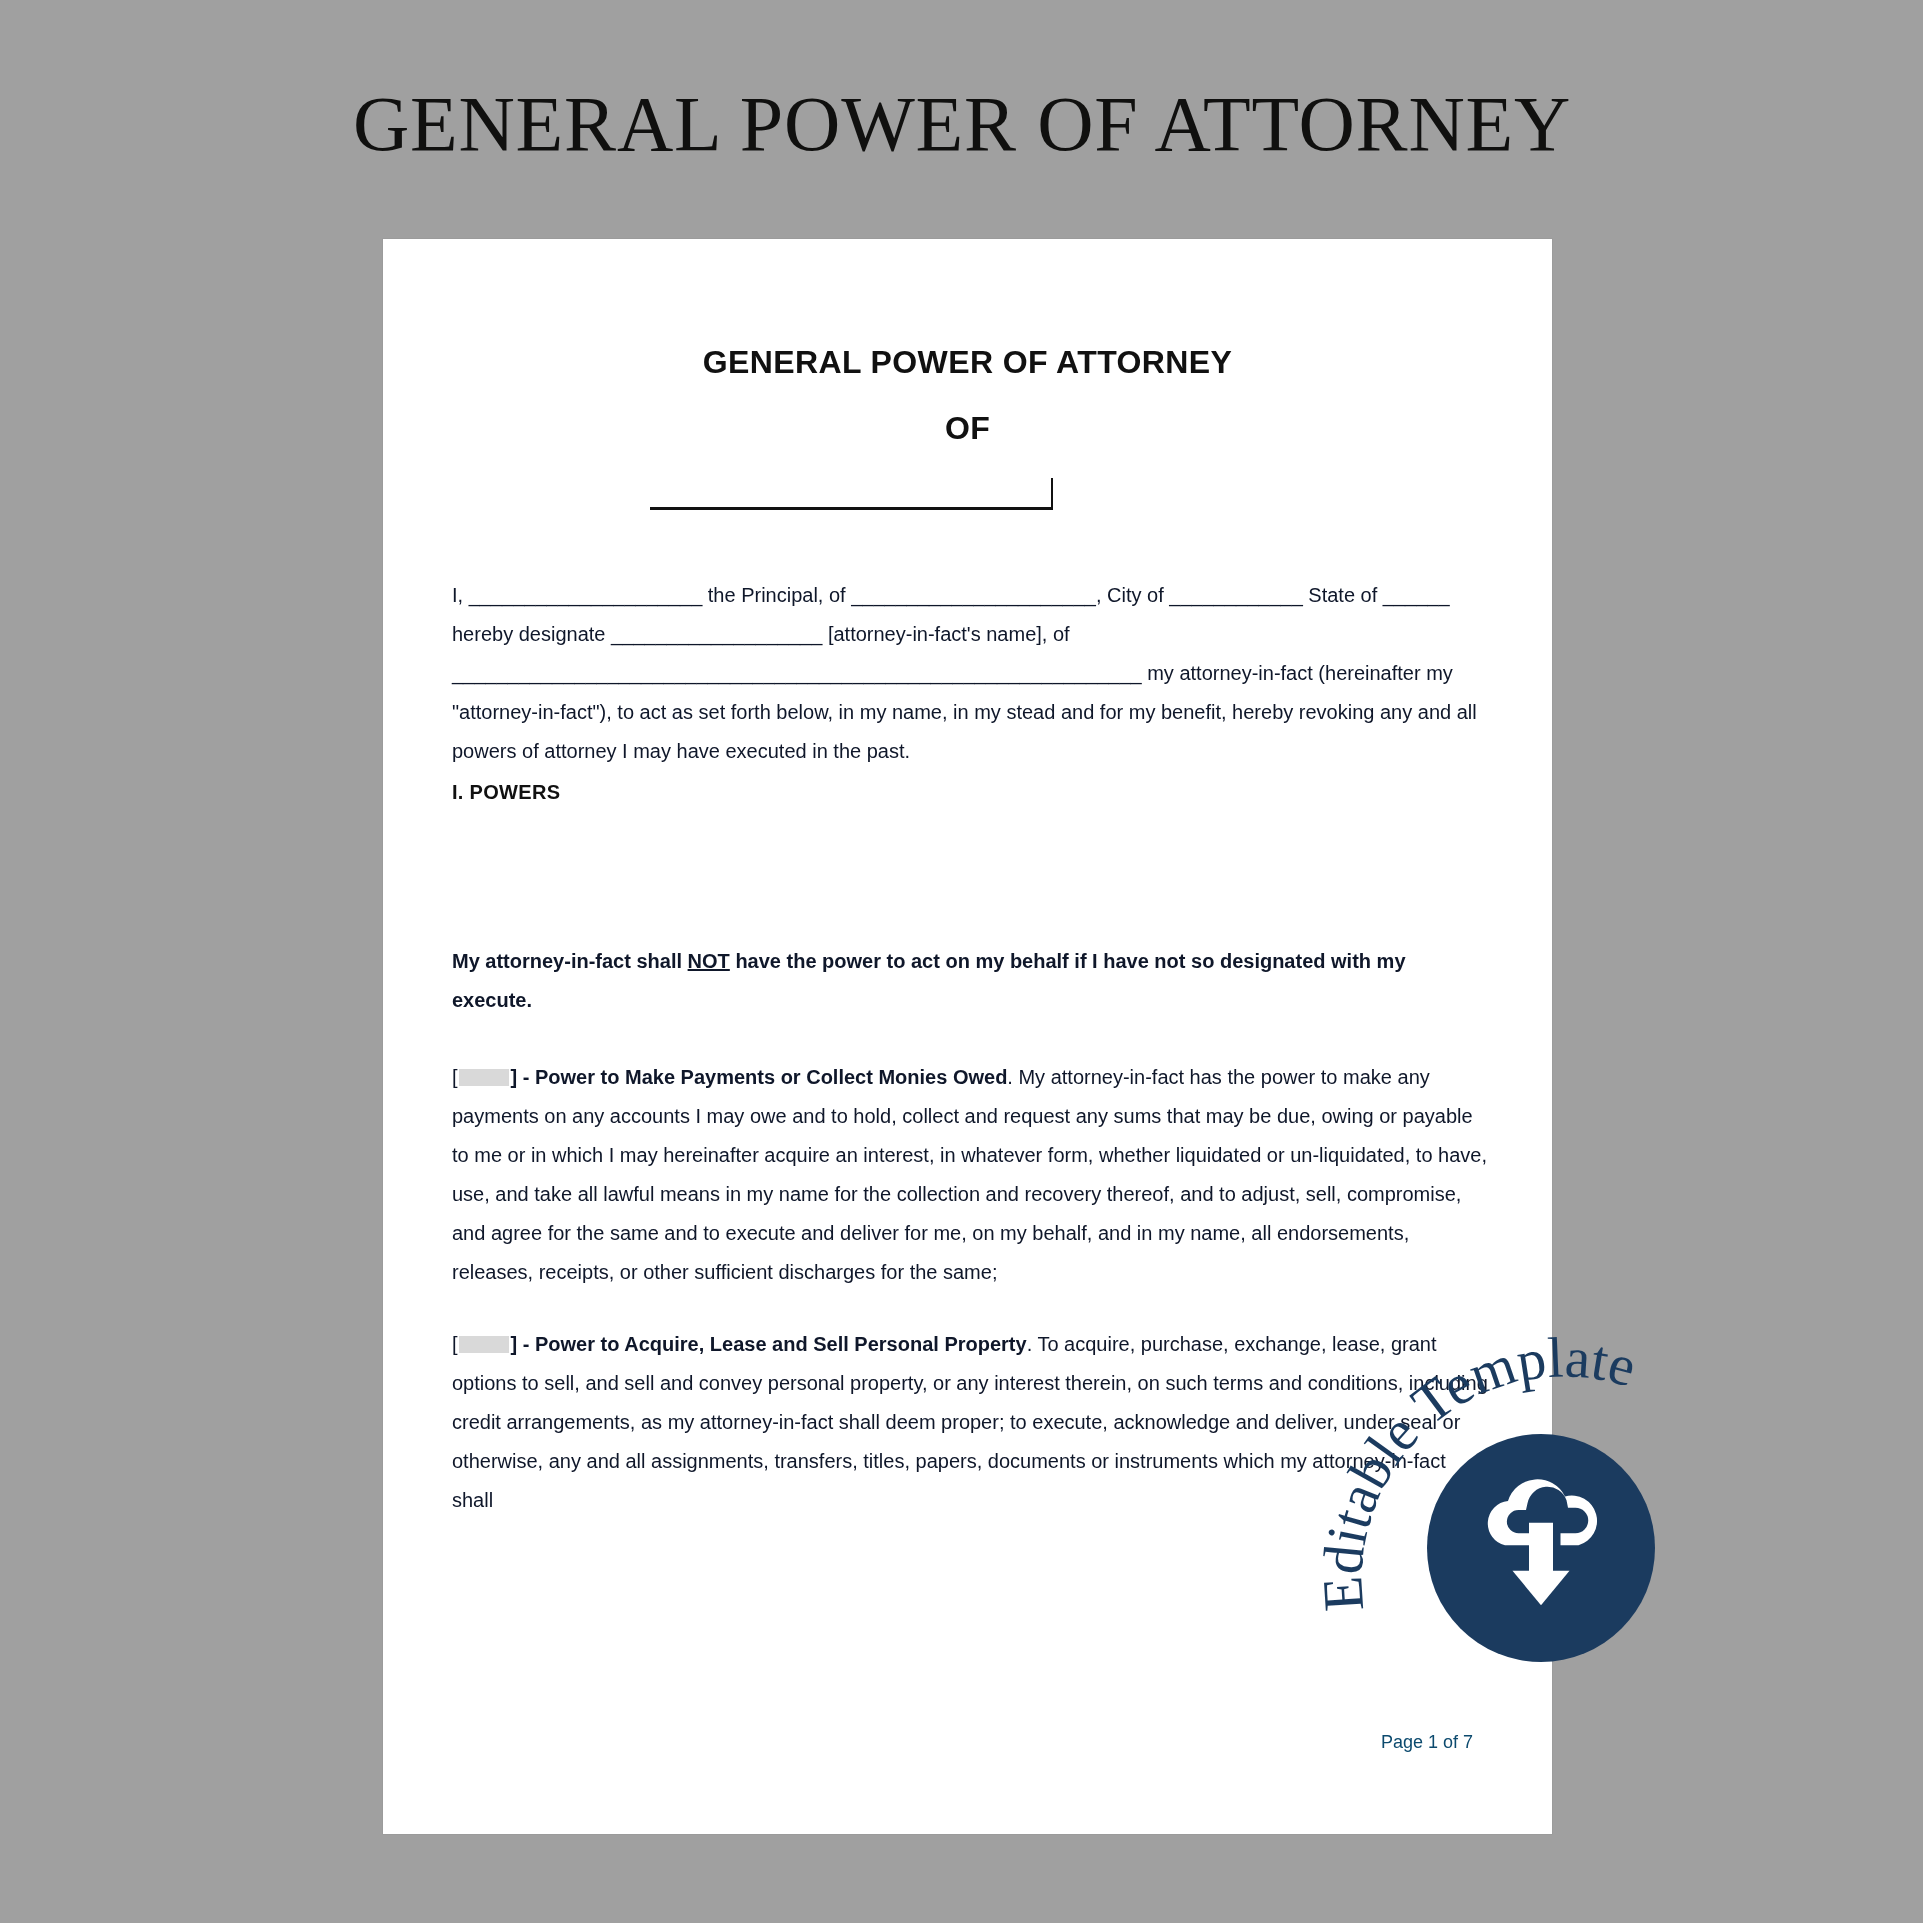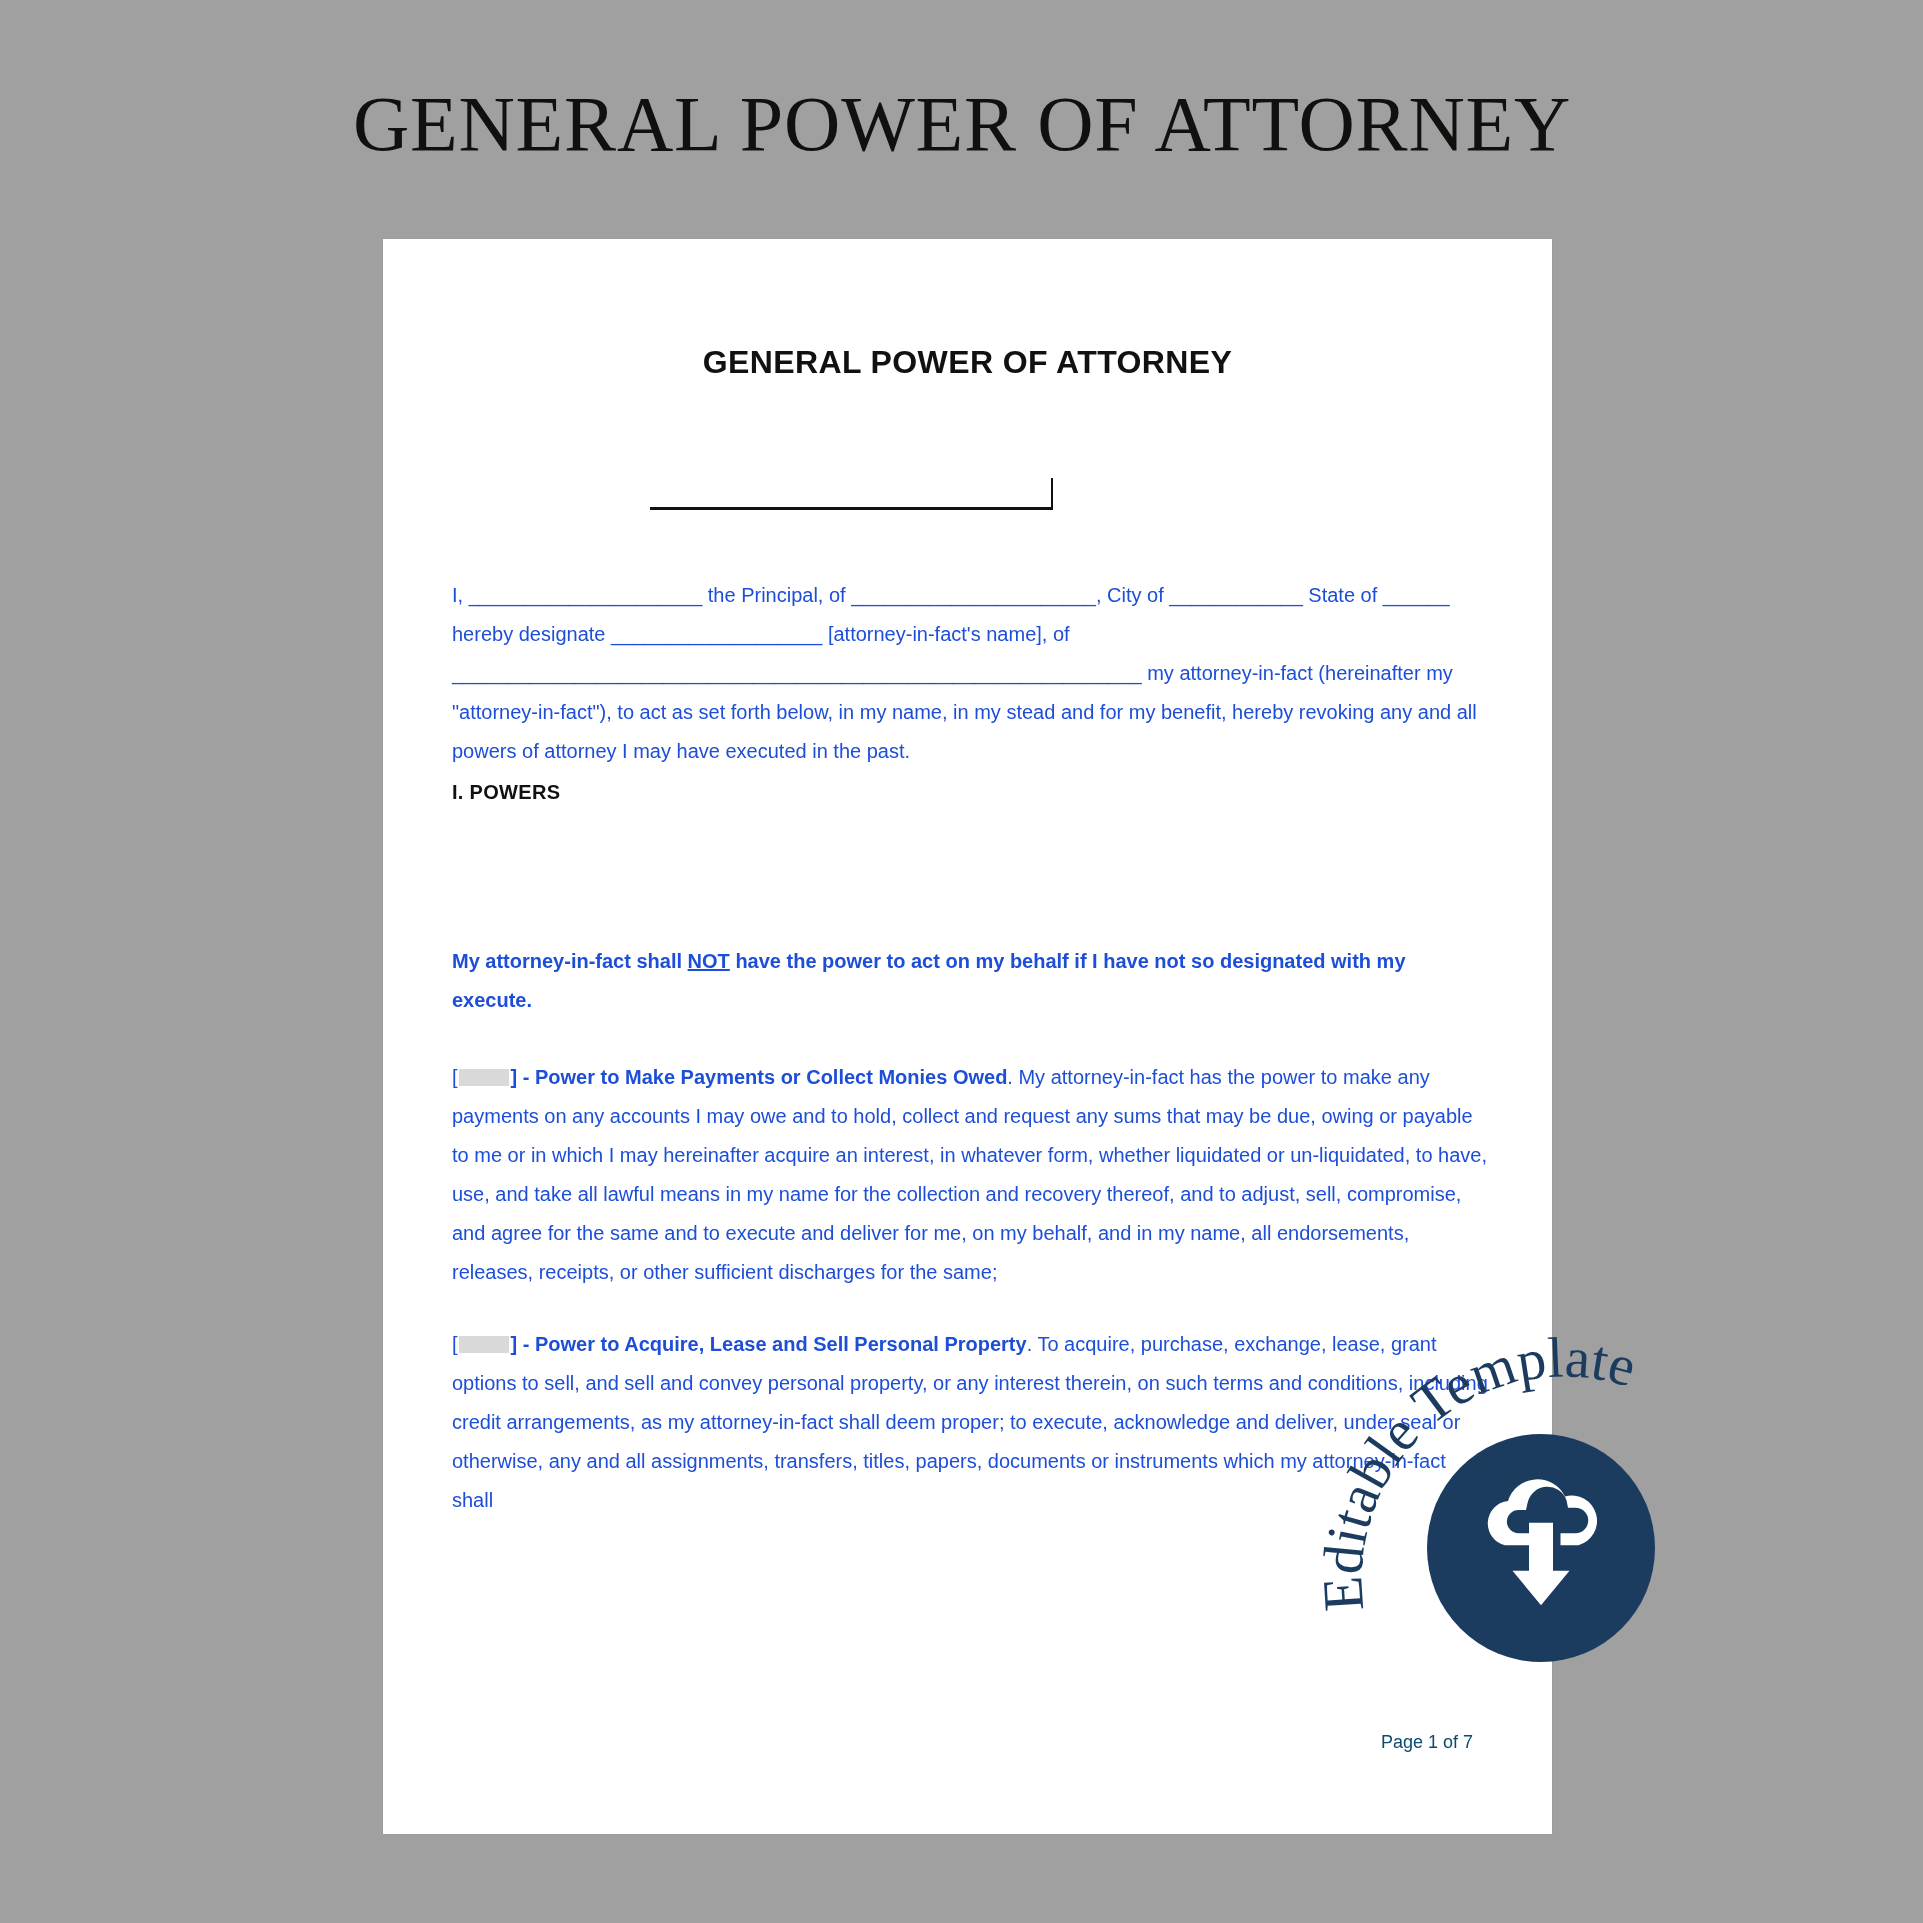--- a/index.html
+++ b/index.html
@@ -80,21 +80,21 @@
     border-bottom: 3.8px solid #111;
     border-right: 2.3px solid #111;
   }
 
   .body-text {
     position: absolute;
     left: 69px;
     width: 1037px;
     font-size: 20px;
     line-height: 39px;
-    color: #1d4ed8;
+    color: #0f172a;
     text-align: left;
   }
   .p-intro { top: 337px; }
   .h-powers {
     position: absolute;
     left: 69px;
     top: 542px;
     font-size: 20px;
     font-weight: bold;
     letter-spacing: 0.3px;
@@ -165,20 +165,21 @@
 </style>
 </head>
 <body>
 
 <div class="banner-title">GENERAL POWER OF ATTORNEY</div>
 
 <div class="page">
   <div class="doc-inner">
 
     <div class="doc-h1">GENERAL POWER OF ATTORNEY</div>
+    <div class="doc-h2">OF</div>
     <div class="name-rule"></div>
 
     <div class="body-text p-intro">I, _____________________ the Principal, of ______________________, City of ____________ State of ______ hereby designate ___________________ [attorney-in-fact's name], of ______________________________________________________________ my attorney-in-fact (hereinafter my "attorney-in-fact"), to act as set forth below, in my name, in my stead and for my benefit, hereby revoking any and all powers of attorney I may have executed in the past.</div>
 
     <div class="h-powers">I. POWERS</div>
 
 
     <div class="body-text p-not">
       <span>My attorney-in-fact shall </span><u>NOT</u><span> have the power to act on my behalf if I have not so designated with my execute.</span>
     </div>

